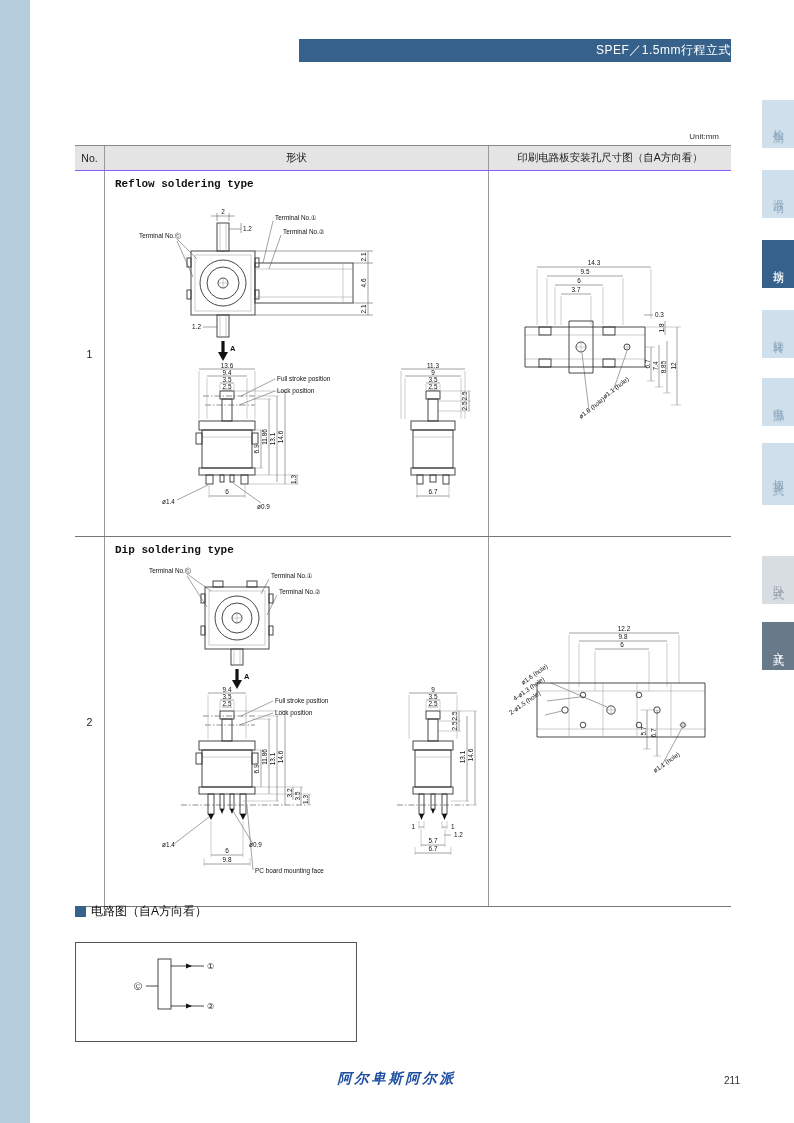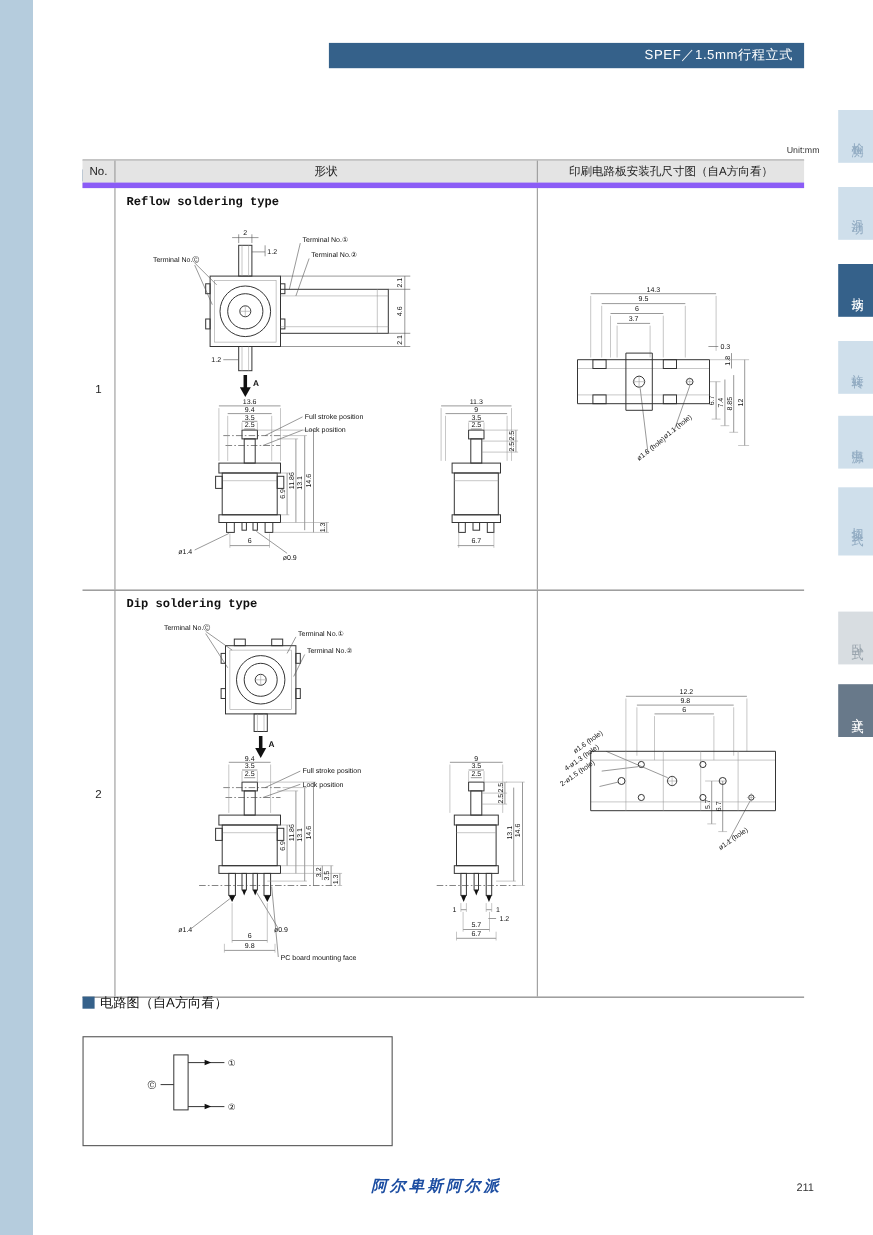--- a/index.html
+++ b/index.html
@@ -1,35 +1,35 @@
 <!DOCTYPE html>
 <html><head>
 <meta charset="utf-8">
 <style>
   html,body{margin:0;padding:0;background:#888;}
   .page{position:relative;width:794px;height:1123px;background:#ffffff;overflow:hidden;
         font-family:"Liberation Sans",sans-serif;color:#222;}
   .left-strip{position:absolute;left:0;top:0;width:30px;height:1123px;background:#b5ccdd;}
   .header-bar{position:absolute;left:299px;top:39px;width:432px;height:23px;background:#35618a;
         color:#fff;font-size:12px;display:flex;align-items:center;justify-content:flex-end;
-        padding-right:10px;box-sizing:border-box;letter-spacing:.5px;}
+        padding-right:0;box-sizing:border-box;letter-spacing:.5px;}
   
   .side-tab{position:absolute;left:762px;width:32px;writing-mode:vertical-rl;text-orientation:upright;
         display:flex;align-items:center;justify-content:center;font-size:11px;letter-spacing:3px;}
   .t-inactive{background:#cfdfeb;color:#8fa9c0;}
   .t-inactive-gray{background:#d8dde1;color:#98a3ac;}
   .t-active-blue{background:#35618a;color:#fff;}
   .t-active-gray{background:#68798a;color:#fff;}
   
   .section-head{position:absolute;display:flex;align-items:center;gap:5px;font-size:12px;color:#111;margin-top:28px;}
   .bullet{width:11px;height:11px;background:#35618a;flex:0 0 auto;}
-  .unit{position:absolute;left:89px;top:132px;width:656px;text-align:right;font-size:8px;color:#333;}
+  .unit{position:absolute;left:63px;top:132px;width:656px;text-align:right;font-size:8px;color:#333;}
   
   .otable{position:absolute;left:75px;top:145px;width:656px;border-top:1px solid #8a8a8a;}
-  .thead{display:flex;height:25px;background:#e4e4e4;border-bottom:5px solid #8b5cf6;box-sizing:border-box;}
+  .thead{display:flex;height:25px;background:#e4e4e4;border-bottom:1px solid #8b5cf6;box-sizing:border-box;}
   .th{display:flex;align-items:center;justify-content:center;font-size:10.5px;color:#222;box-sizing:border-box;}
   .trow{display:flex;border-bottom:1px solid #777;box-sizing:border-box;}
   .td{position:relative;box-sizing:border-box;}
   .cno{width:30px;border-right:1px solid #999;}
   .cshape{width:384px;border-right:1px solid #999;}
   .cpcb{flex:1;}
   .td.cno{display:flex;align-items:center;justify-content:center;font-size:10.5px;}
   .type-label{position:absolute;left:10px;top:7px;font-size:11px;font-weight:bold;color:#111;font-family:Liberation Mono, monospace;}
   .dw{position:absolute;}
   

